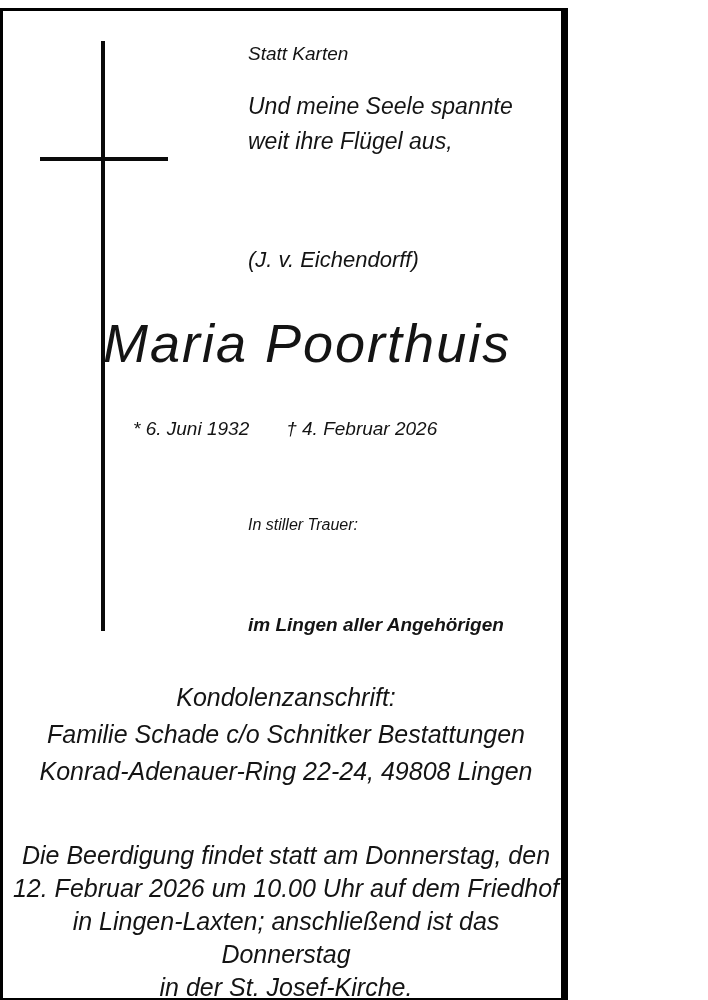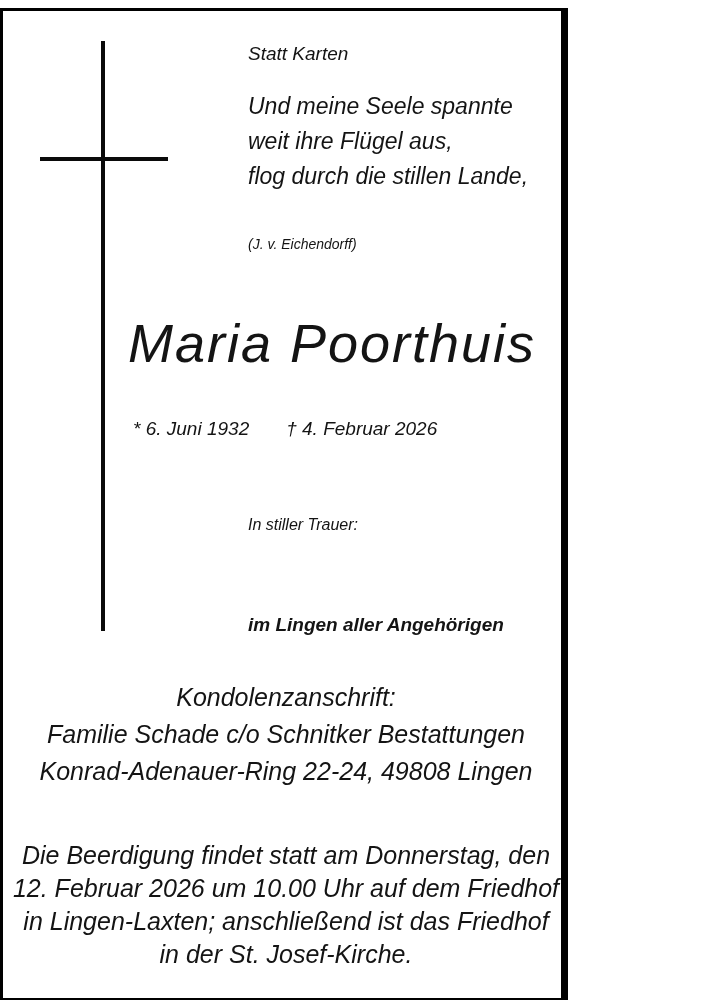--- a/index.html
+++ b/index.html
@@ -48,30 +48,29 @@
   .poem {
     position: absolute;
     left: 245px;
     top: 78px;
     font-size: 23px;
     line-height: 35px;
   }
   .poem-attr {
     position: absolute;
     left: 245px;
-    top: 220px;
-    font-size: 14px;
+    top: 236px;
+    font-size: 22px;
     line-height: 26px;
   }
   .name {
     position: absolute;
     left: 100px;
     right: 0;
     top: 296px;
-    text-align: center;
     font-size: 54px;
     line-height: 72px;
     letter-spacing: 2px;
     white-space: nowrap;
   }
   .dates {
     position: absolute;
     left: 130px;
     right: 0;
     top: 402px;
@@ -131,21 +130,20 @@
   <div>
     <div class="cross-v"></div>
     <div class="cross-h"></div>
   </div>
 
   <div class="statt">Statt Karten</div>
 
   <div class="poem">
     <div>Und meine Seele spannte</div>
     <div>weit ihre Flügel aus,</div>
-    <div>flog durch die stillen Lande,</div>
   </div>
 
   <div class="poem-attr">(J. v. Eichendorff)</div>
 
   <div class="name">Maria Poorthuis</div>
 
   <div class="dates">
     <span class="birth">* 6. Juni 1932</span><span>† 4. Februar 2026</span>
   </div>
 
@@ -156,17 +154,17 @@
 
   <div class="kondolenz">
     <div>Kondolenzanschrift:</div>
     <div>Familie Schade c/o Schnitker Bestattungen</div>
     <div>Konrad-Adenauer-Ring 22-24, 49808 Lingen</div>
   </div>
 
   <div class="beerdigung">
     <div>Die Beerdigung findet statt am Donnerstag, den</div>
     <div>12. Februar 2026 um 10.00 Uhr auf dem Friedhof</div>
-    <div>in Lingen-Laxten; anschließend ist das Friedhof</div>
+    <div>in Lingen-Laxten; anschließend ist das Donnerstag</div>
     <div>in der St. Josef-Kirche.</div>
   </div>
 
 </div>
 
 </body></html>

